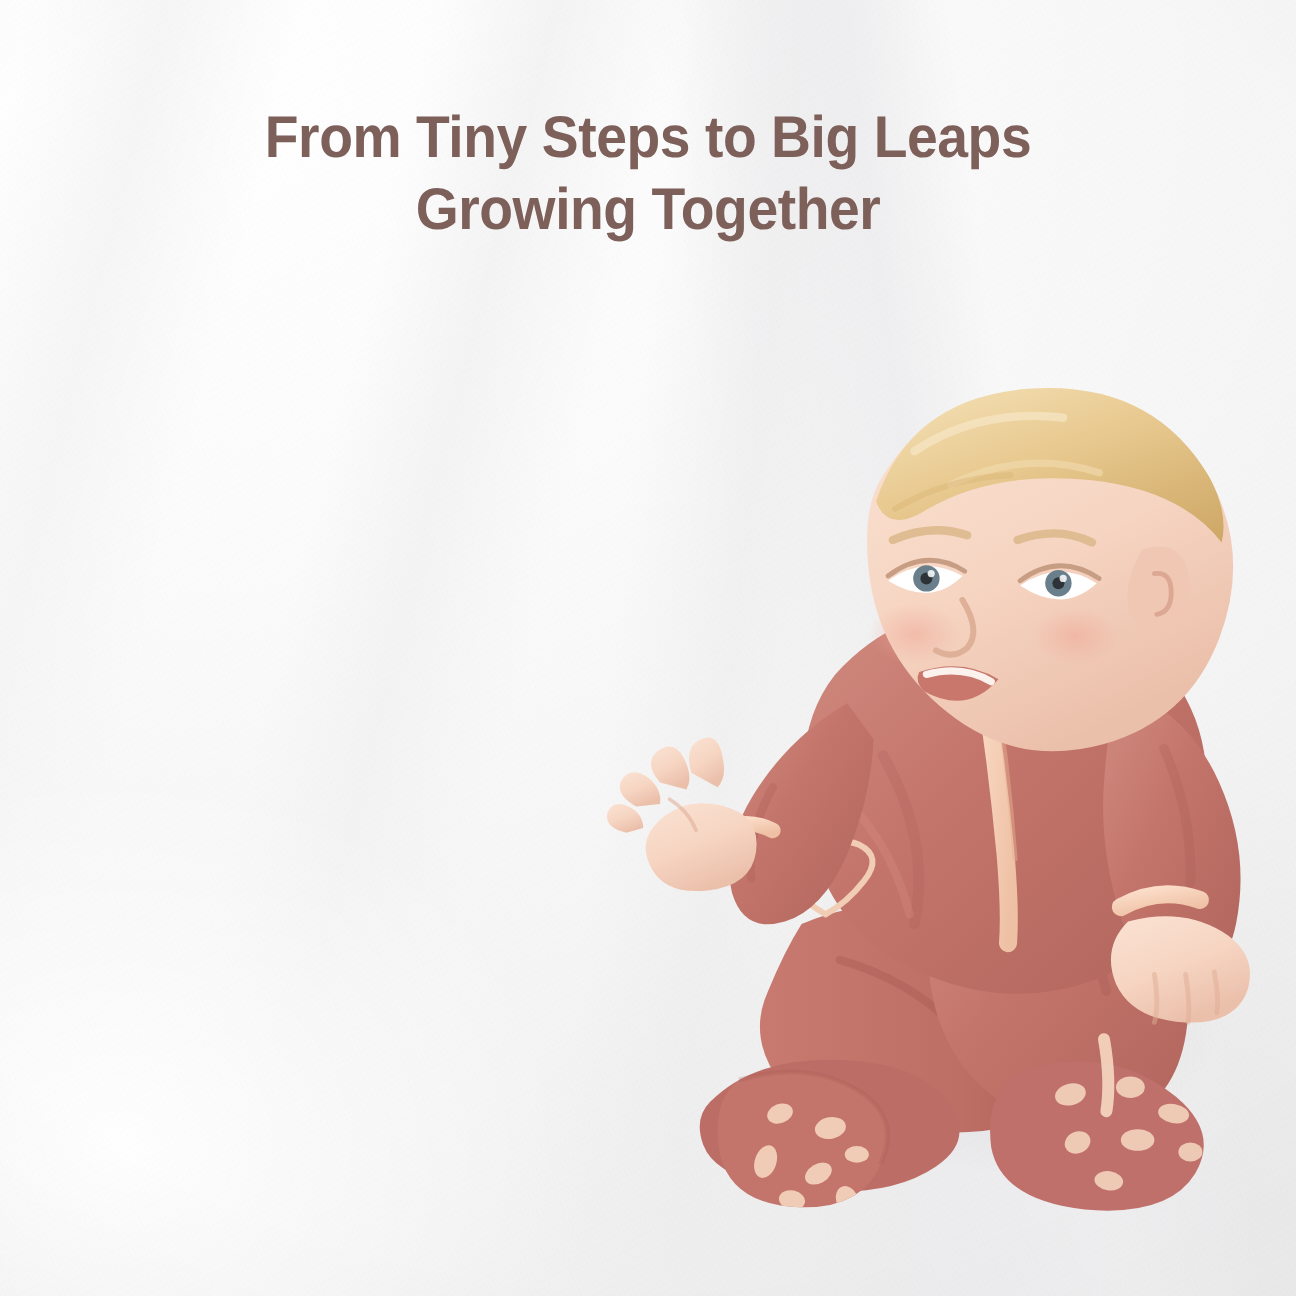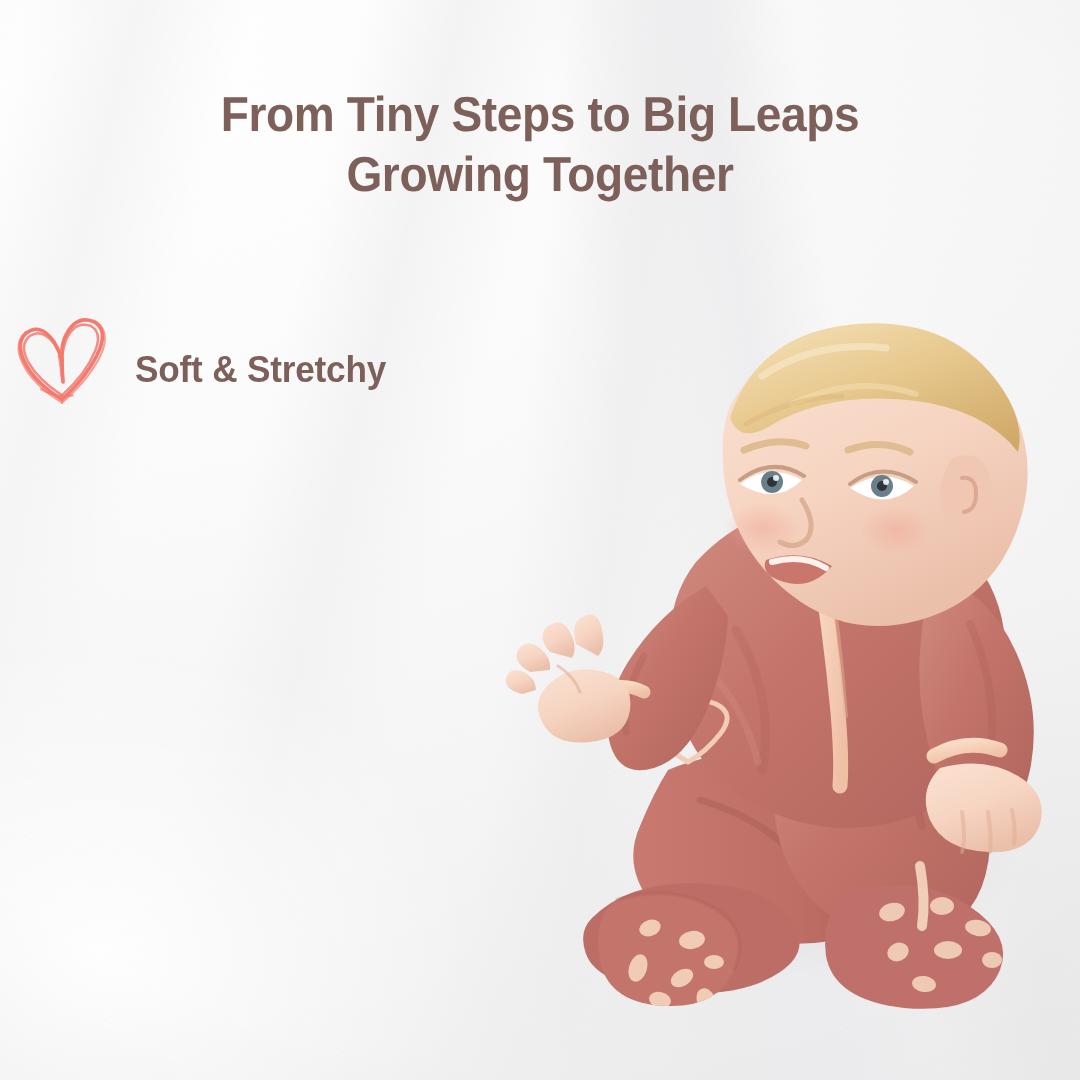--- a/index.html
+++ b/index.html
@@ -333,35 +333,17 @@
       </g>
     </svg>
   </div>
 
   <div class="bg-vignette"></div>
 
   <div class="feature-list">
 
 
 
-    <div class="feature-row">
-      <span class="heart-wrap">
-        <svg viewBox="0 0 100 100" xmlns="http://www.w3.org/2000/svg">
-          <g fill="none" stroke="#f4796e" stroke-linecap="round" stroke-linejoin="round">
-            <path d="M50 88 Q24 72 14 52 Q5 33 16 24 Q29 14 42 32 Q47 40 50 50" stroke-width="3.4"></path>
-            <path d="M50 88 Q76 64 86 40 Q94 20 80 13 Q62 6 52 30 Q49 39 50 50" stroke-width="3.4"></path>
-            <path d="M50 84 Q27 69 17 51 Q9 35 19 27 Q31 19 43 35 Q48 43 50 52" stroke-width="2.4" opacity=".85"></path>
-            <path d="M50 84 Q73 63 82 41 Q89 23 77 17 Q61 12 53 33 Q50 42 50 52" stroke-width="2.4" opacity=".85"></path>
-            <path d="M50 91 Q22 74 12 53 Q3 34 15 23" stroke-width="2" opacity=".7"></path>
-            <path d="M50 91 Q79 66 89 41 Q96 21 81 12" stroke-width="2" opacity=".7"></path>
-            <path d="M50 50 Q50 62 51 71" stroke-width="3.6"></path>
-            <path d="M47 46 Q49 58 50 68" stroke-width="2.2" opacity=".75"></path>
-            <path d="M30 78 Q44 87 60 84" stroke-width="2.2" opacity=".8"></path>
-          </g>
-        </svg>
-      </span>
-      <span class="feature-label">Soft &amp; Stretchy</span>
-    </div>
 
 
   </div>
 
 </div>
 
 </body></html>

